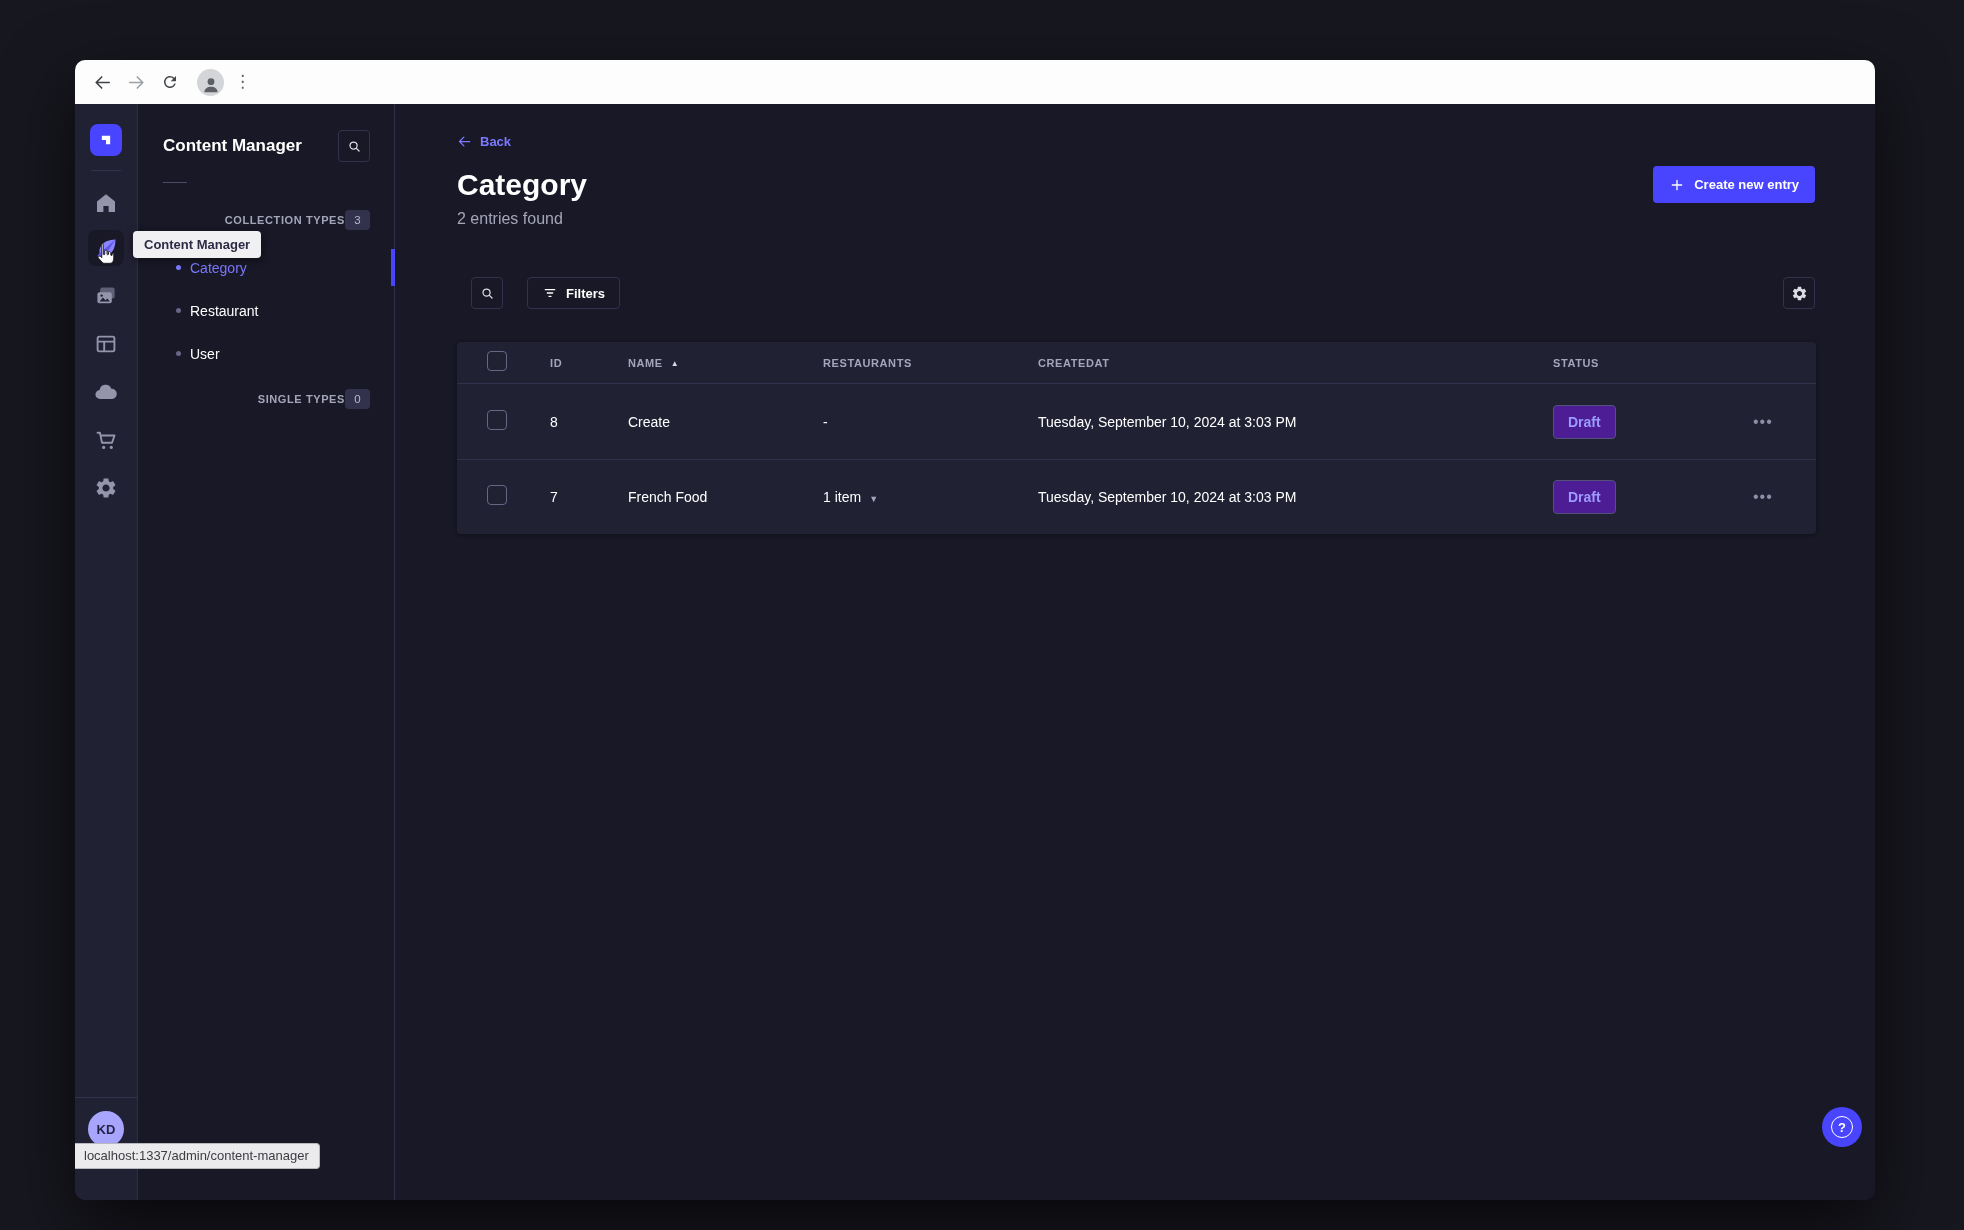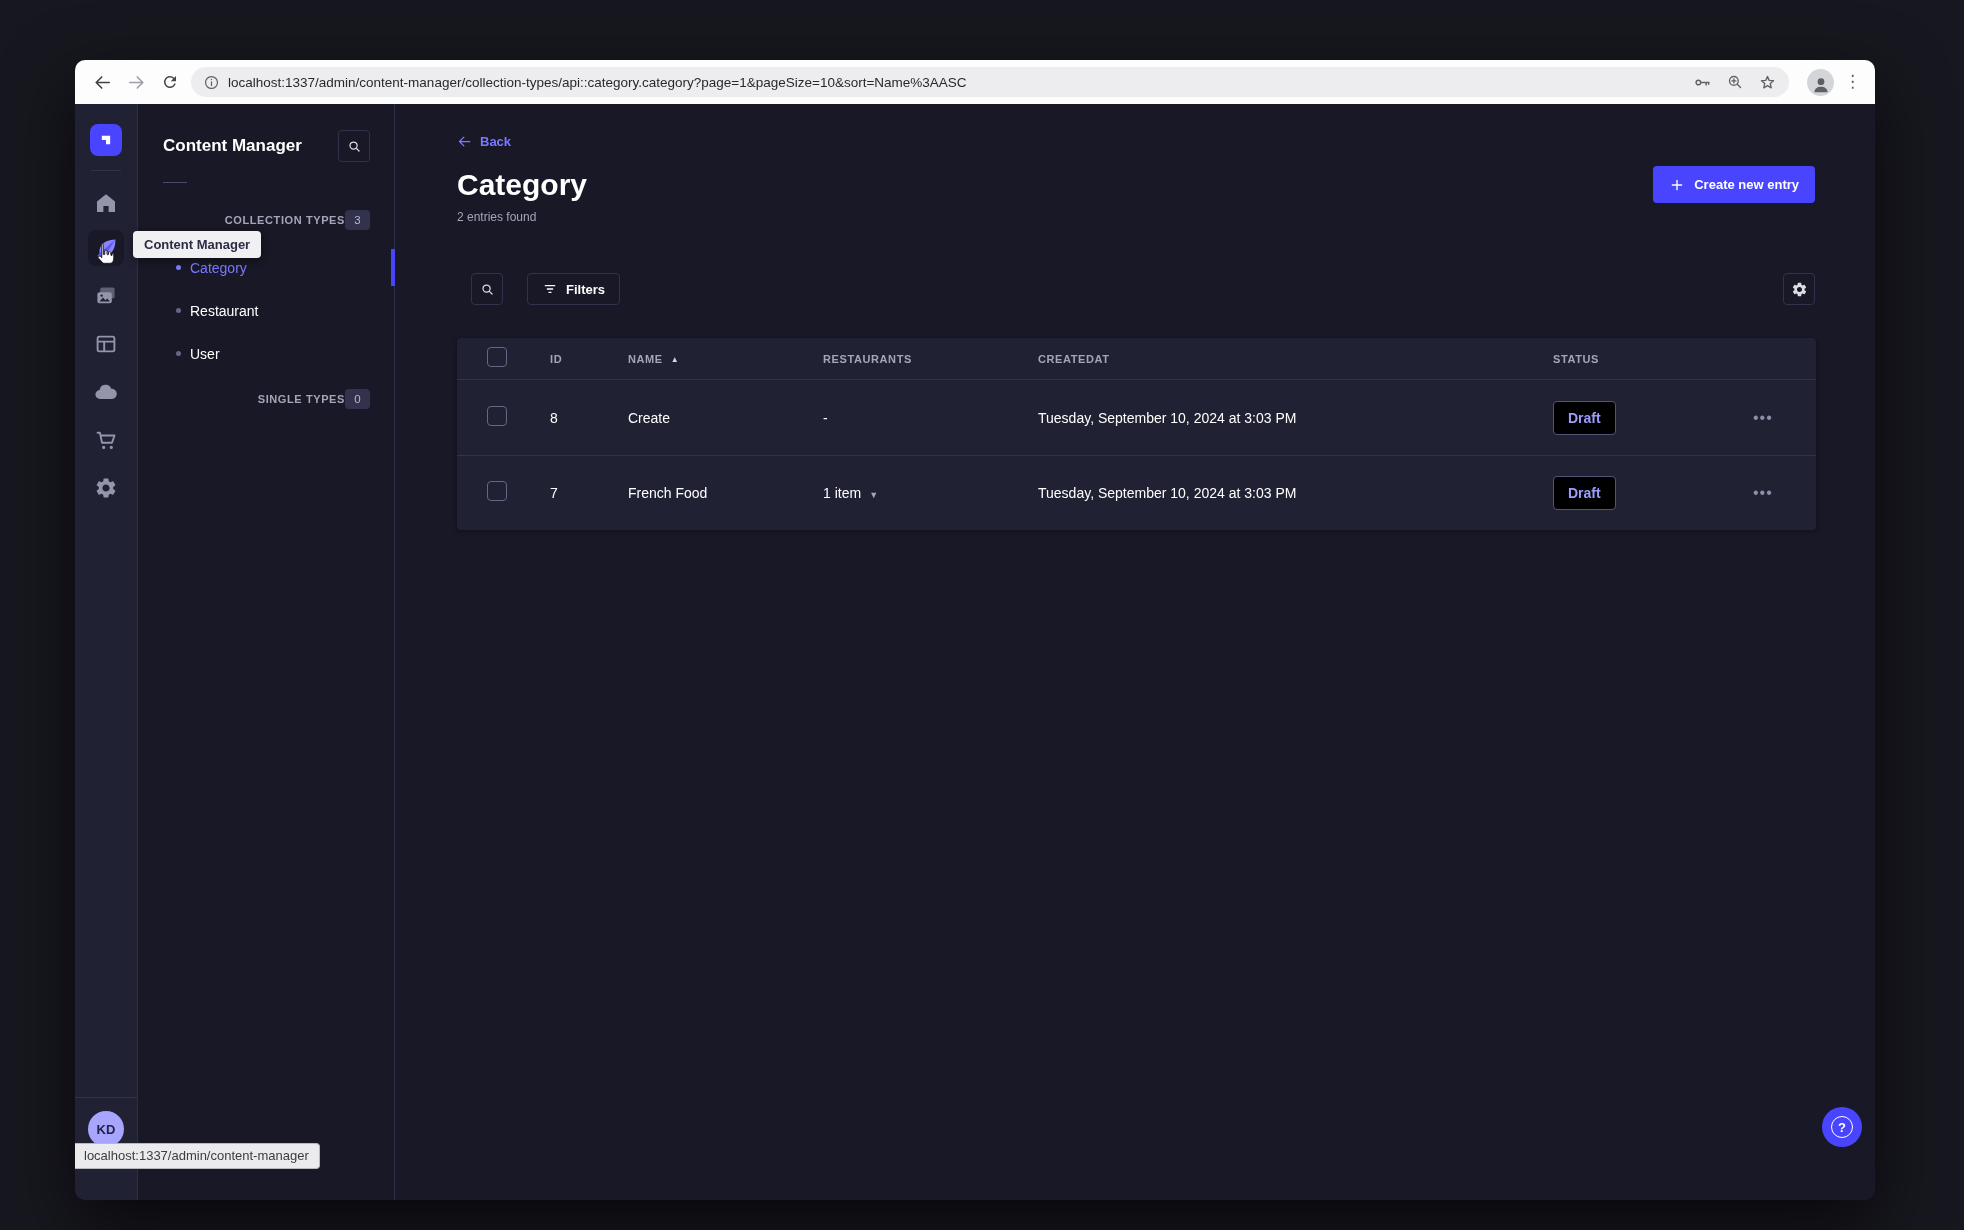--- a/index.html
+++ b/index.html
@@ -90,21 +90,21 @@
 
   
   .content { flex:1; padding:30px 60px 0 62px; min-width:0; }
   .back-link { display:inline-flex; align-items:center; gap:8px; color:#7b79ff; font-size:13px;
     font-weight:bold; text-decoration:none; }
   .header-row { display:flex; align-items:center; justify-content:space-between; margin-top:13px; }
   .page-title { font-size:30px; font-weight:bold; color:#fff; }
   .btn-primary { display:inline-flex; align-items:center; gap:9px; background:#4945ff; color:#fff;
     border:none; border-radius:4px; height:37px; padding:0 16px; font-size:13px; font-weight:bold;
     font-family:inherit; }
-  .subtitle { margin-top:7px; font-size:12px; color:#a5a5ba; }
+  .subtitle { margin-top:7px; font-size:16px; color:#a5a5ba; }
   .action-row { margin-top:49px; display:flex; align-items:center;padding-left:14px; }
   .icon-btn { width:32px; height:32px; border:1px solid #32324d; border-radius:4px; background:none;
     display:flex; align-items:center; justify-content:center; }
   .btn-filters { display:inline-flex; align-items:center; gap:8px; margin-left:24px; height:32px;
     padding:0 14px; border:1px solid #32324d; border-radius:4px; background:none; color:#fff;
     font-size:13px; font-weight:bold; font-family:inherit; }
   .action-spacer { flex:1; }
 
   
   .table { margin-top:33px; width:1359px; background:#212134; border-radius:4px;
@@ -119,21 +119,21 @@
   .c-rest { width:215px; flex:0 0 auto; padding-left:5px; }
   .c-created { width:515px; flex:0 0 auto; padding-left:5px; }
   .c-status { width:200px; flex:0 0 auto; padding-left:5px; }
   .c-actions { flex:1; padding-left:5px; }
   .th { font-size:11px; font-weight:bold; letter-spacing:.6px; color:#a5a5ba; }
   .td { font-size:14px; color:#fff; }
   .checkbox { width:20px; height:20px; border:1px solid #666687; border-radius:4px; background:transparent; }
   .sort-arrow { font-size:8px; color:#d9d9e3; margin-left:8px; vertical-align:1px; }
   .rest-caret { font-size:9px; color:#a5a5ba; margin-left:8px; }
   .badge-draft { display:inline-block; height:34px; line-height:32px; padding:0 14px;
-    border:1px solid #53537a; border-radius:4px; background:#000000; color:#9d9bff;
+    border:1px solid #53537a; border-radius:4px; background:#4c1d95; color:#9d9bff;
     font-size:14px; font-weight:bold; }
   .row-dots { color:#8e8ea9; font-size:16px; letter-spacing:1px; }
 
   
   .help-fab { position:absolute; right:13px; bottom:53px; width:40px; height:40px; border-radius:50%;
     background:#4945ff; border:none; display:flex; align-items:center; justify-content:center; z-index:20; }
   .help-q { width:22px; height:22px; border:1.8px solid #fff; border-radius:50%; color:#fff;
     font-size:13px; font-weight:bold; display:flex; align-items:center; justify-content:center; }
 
   svg { display:block; }
@@ -234,37 +234,20 @@
     <span class="nav-ic">
       <svg width="19" height="19" color="#9aa0a6">
           <use href="#i-arrow-right"></use>
         </svg>
     </span>
     <span class="nav-ic">
       <svg width="18" height="18" color="#44474b">
           <use href="#i-reload"></use>
         </svg>
     </span>
-    <div class="urlpill">
-      <svg width="17" height="17" color="#5f6368">
-          <use href="#i-info"></use>
-        </svg>
-      <span class="url-text">localhost:1337/admin/content-manager/collection-types/api::category.category?page=1&amp;pageSize=10&amp;sort=Name%3AASC</span>
-      <span class="pill-icons">
-        <svg width="19" height="19" color="#5f6368">
-            <use href="#i-key"></use>
-          </svg>
-        <svg width="18" height="18" color="#5f6368">
-            <use href="#i-zoomin"></use>
-          </svg>
-        <svg width="19" height="19" color="#5f6368">
-            <use href="#i-star"></use>
-          </svg>
-      </span>
-    </div>
     <span class="profile-btn">
       <svg width="22" height="22" color="#5c6065">
           <use href="#i-person"></use>
         </svg>
     </span>
     <span class="menu-dots">⋮</span>
   </div>
 
   <div class="app">
 

